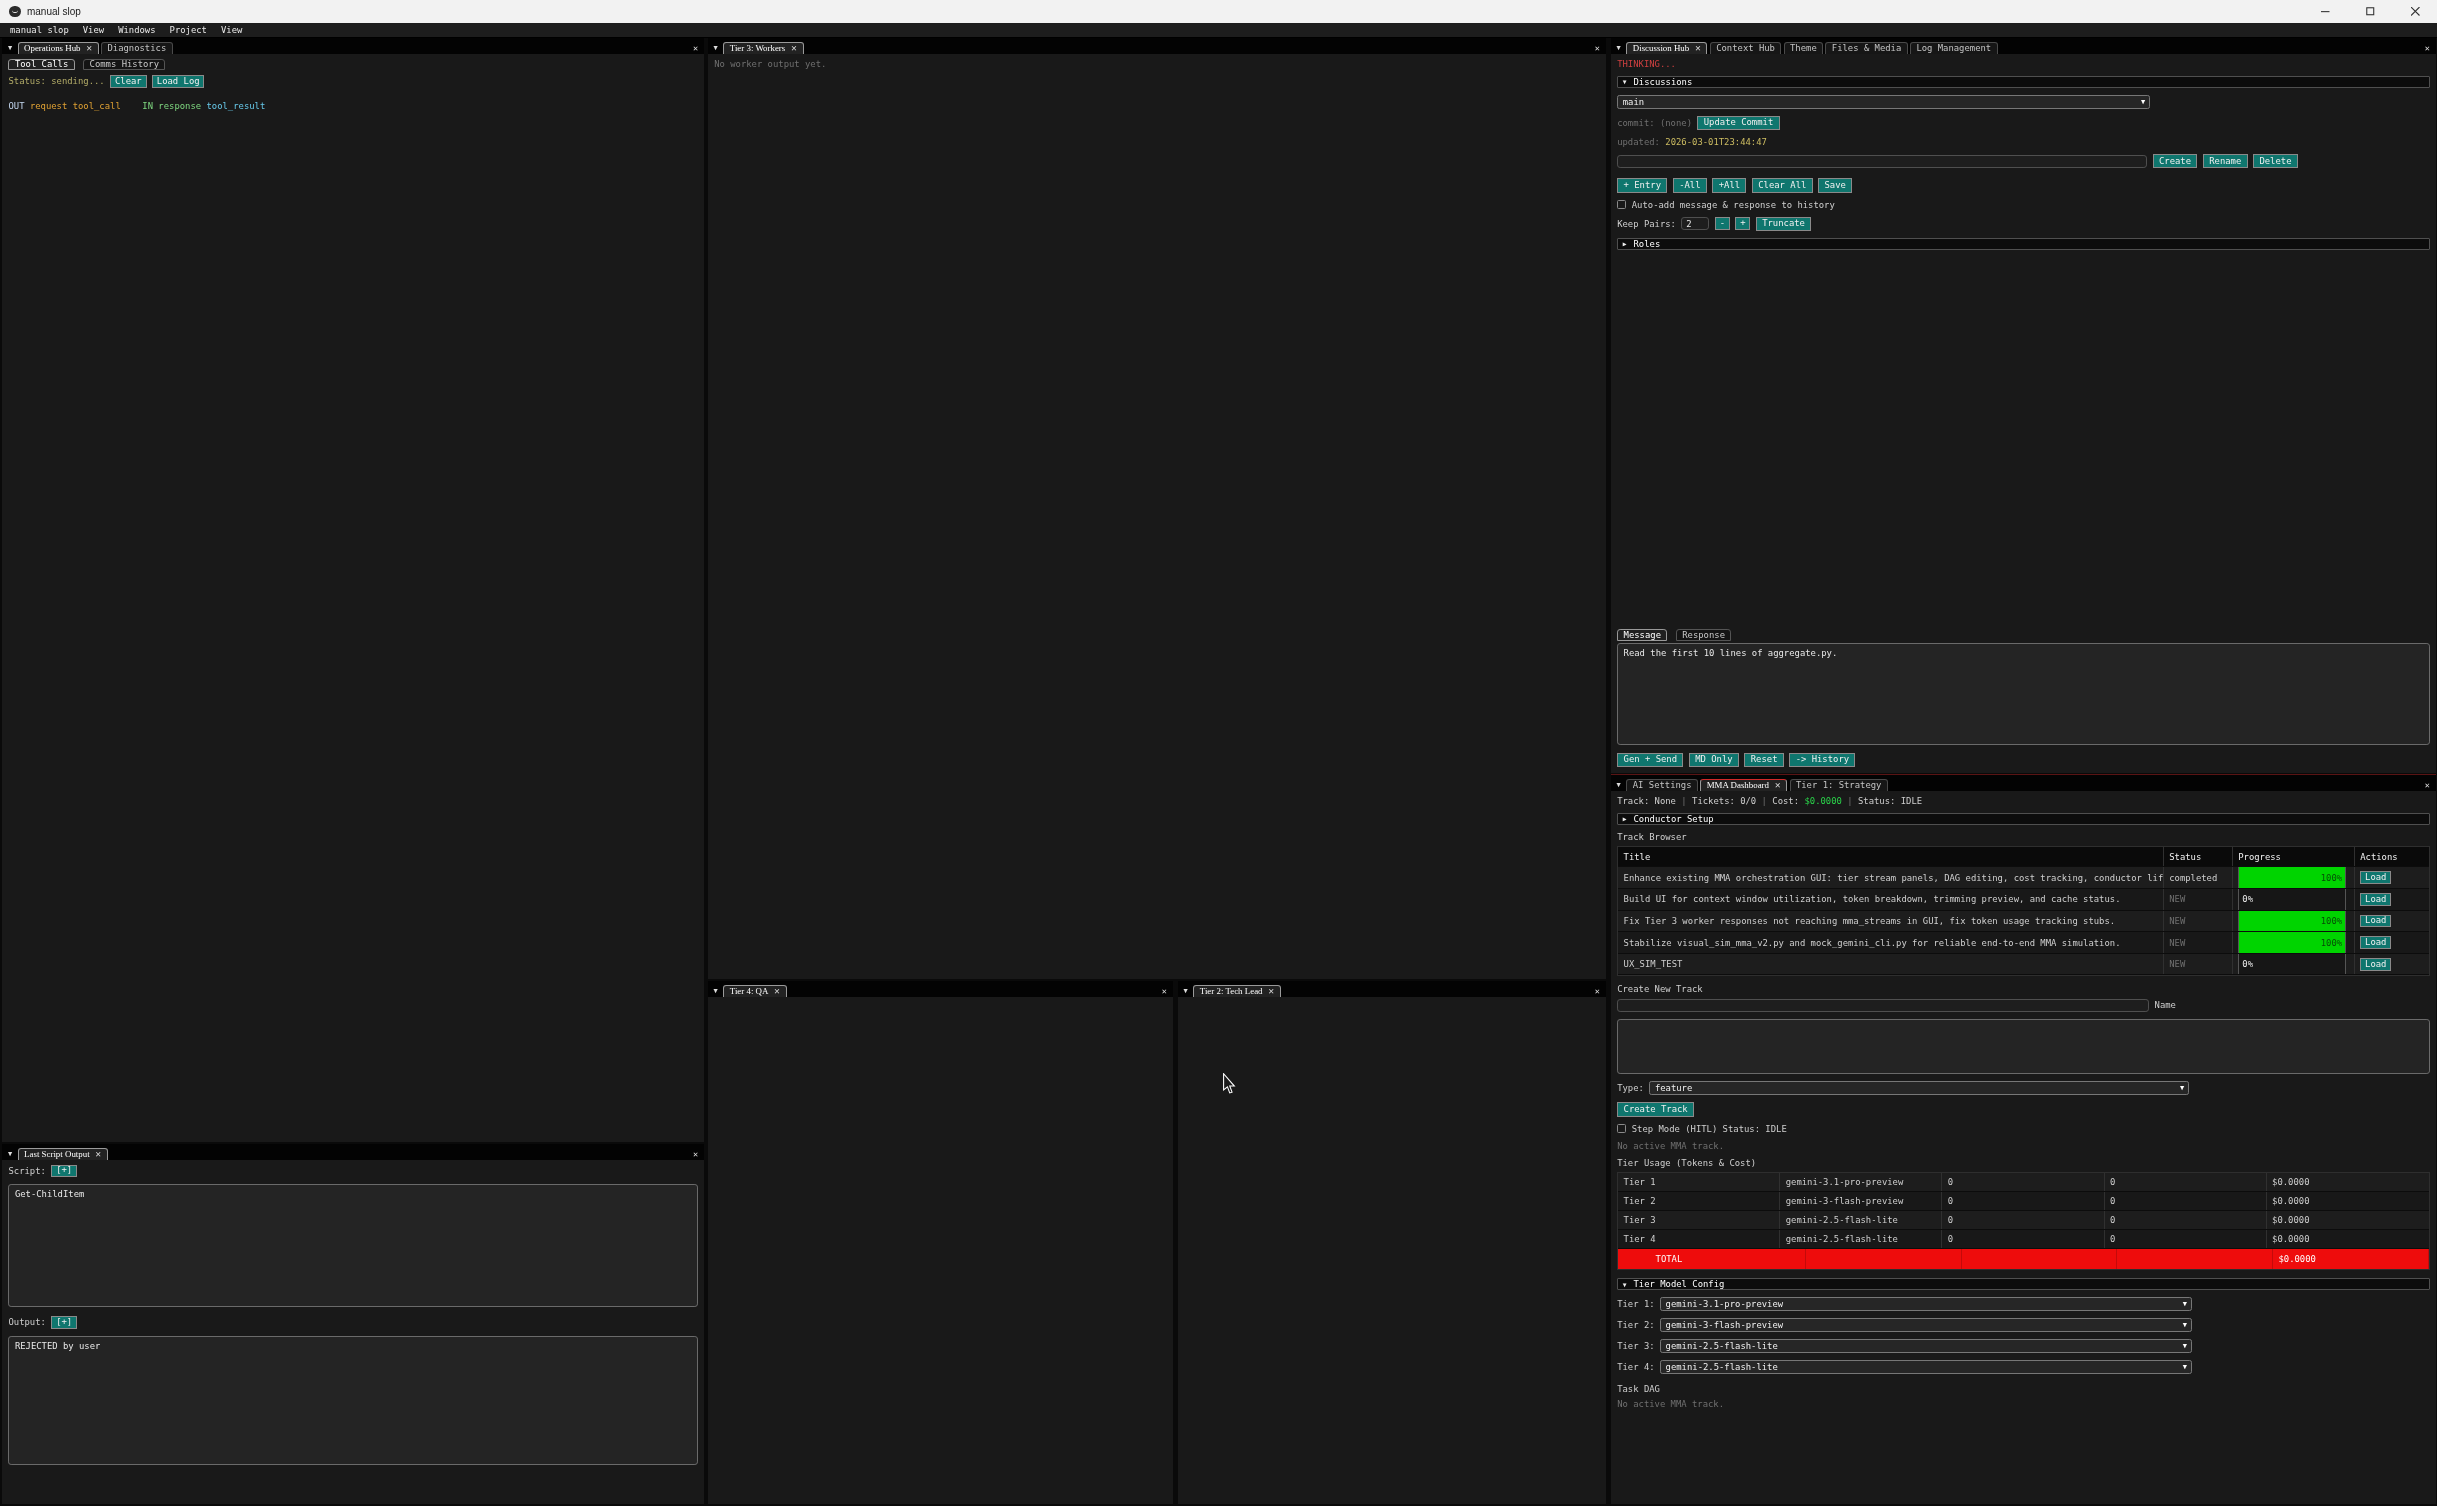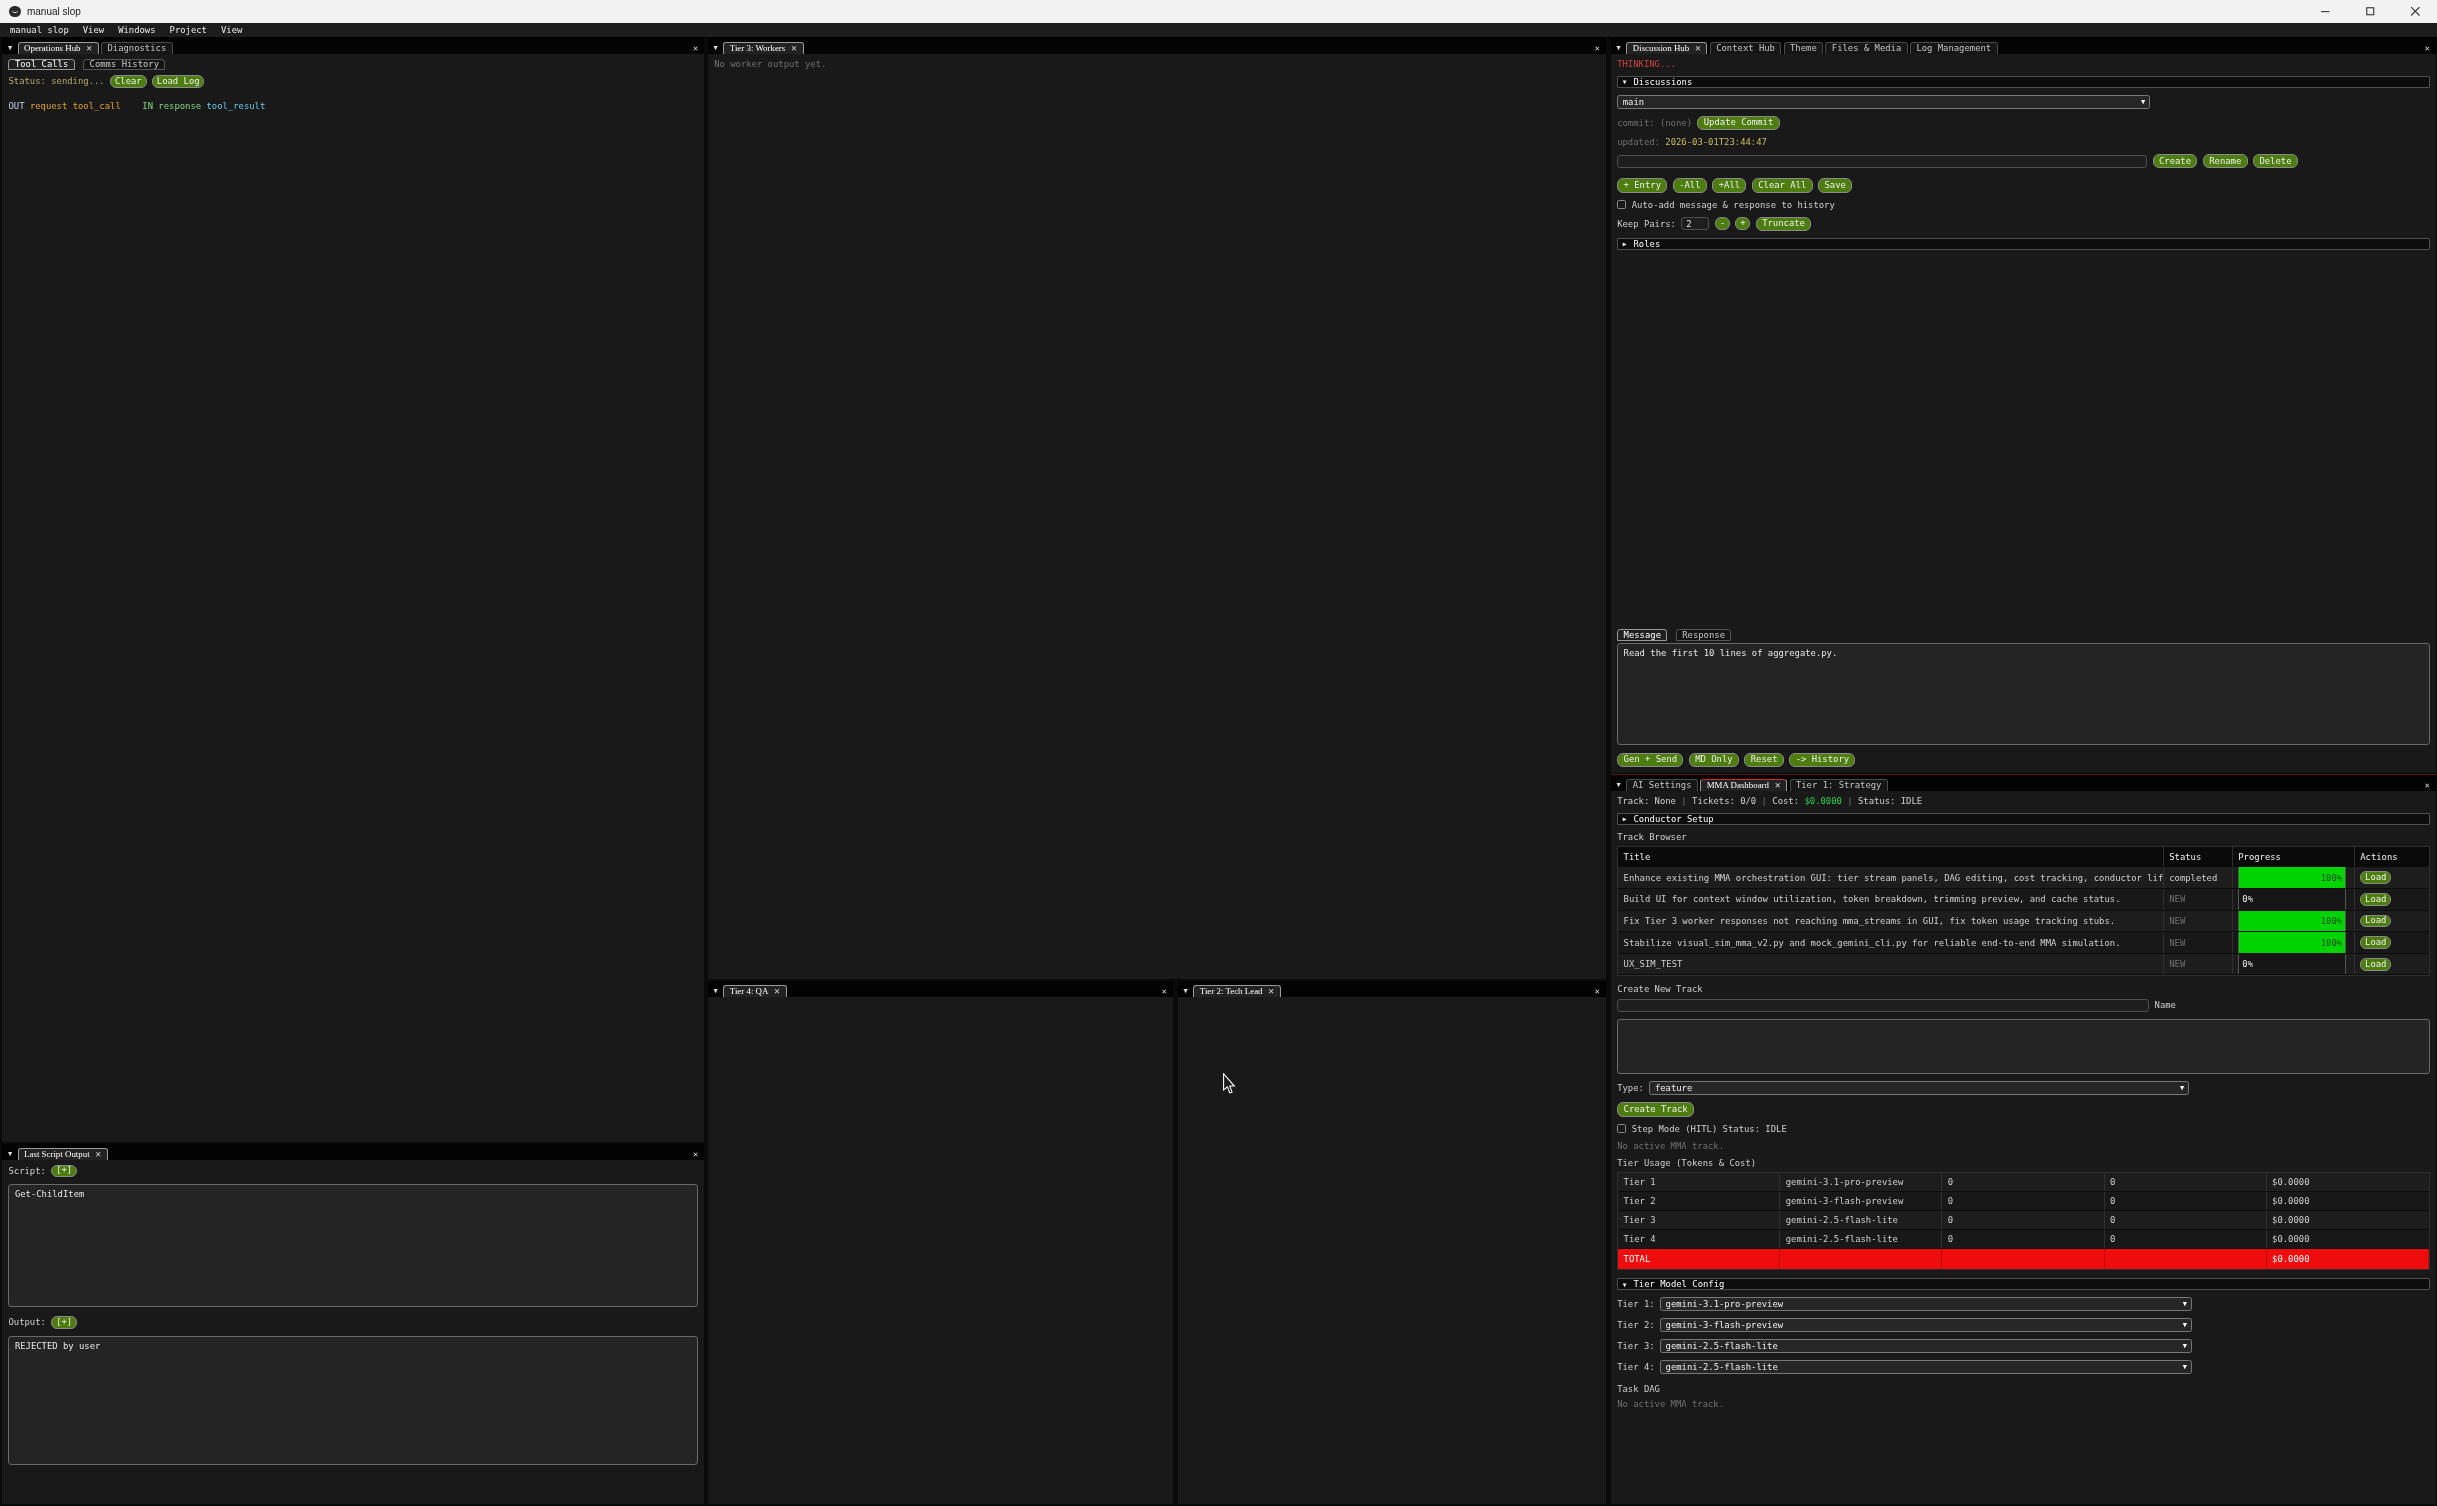--- a/index.html
+++ b/index.html
@@ -25,21 +25,21 @@
   .tab { height:12.3px; display:flex; align-items:center; gap:5.4px; padding:0 5.4px; margin-right:2.3px;
          background:#161616; border:0.8px solid #4a4a4a; border-bottom:none; border-radius:3.1px 3.1px 0 0; color:#c4c4c4; white-space:nowrap; }
   .tab.active { background:#222; border-color:#9a9a9a; color:#fff;font-family:Liberation Serif, serif; }
   .tab.active.red-top { border-top:1.5px solid #d22a2a; }
   .tab .x { font-size:7.7px; color:#ddd; }
   .strip-x { margin-left:auto; padding:0 6.2px 1.5px 0; color:#ddd; font-size:8.5px; }
   .pbody { flex:1; display:flex; flex-direction:column; padding:4.6px 6.2px; overflow:hidden; }
 
   
   .row { display:flex; align-items:center; gap:5.4px; margin-bottom:7px; flex:0 0 auto; }
-  .btn { background:#4d7c0f; border:0.8px solid #8a8a8a; border-radius:6px; color:#f0f0f0;
+  .btn { background:#0f766e; border:0.8px solid #8a8a8a; border-radius:0; color:#f0f0f0;
          padding:1.5px 5.4px; line-height:9.2px; white-space:nowrap; }
   .btn.sm { padding:0.8px 3.9px; }
   .input { background:#1e1e1e; border:0.8px solid #4f4f4f; border-radius:3.1px; height:13px;
            color:#e8e8e8; font:inherit; padding:0 3.9px; }
   .select { background:#262626; border:0.8px solid #777; border-radius:2.3px; height:14px;
             display:flex; align-items:center; color:#f0f0f0; padding-left:4.6px; position:relative; }
   .sel-arrow { margin-left:auto; width:12.3px; height:10.8px; display:flex; align-items:center; justify-content:center;
                font-size:7px; color:#fff; }
   .textbox { background:#242424; border:0.8px solid #6a6a6a; border-radius:3.1px; padding:3.9px 5.4px;
              color:#e8e8e8; white-space:pre-wrap; overflow:hidden; }
@@ -54,21 +54,21 @@
 
   
   .tbl { border:0.8px solid #2e2e2e; flex:0 0 auto; }
   .trow { display:grid; align-items:center; height:21.6px; background:#1d1d1d; border-bottom:0.8px solid #0c0c0c; }
   .trow.head { background:#0a0a0a; color:#f2f2f2; height:20px; }
   .trow.alt { background:#181818; }
   .trow > div { padding:0 5.4px; overflow:hidden; white-space:nowrap; border-right:0.8px solid #303030; height:100%; display:flex; align-items:center; }
   .trow > div:last-child { border-right:none; }
   .track-grid { grid-template-columns: minmax(0,1fr) 69px 122px 74px; }
   .usage-grid { grid-template-columns: 1fr 1fr 1fr 1fr 1fr; }
-  .trow.total { background:#ee0c0c; color:#fff; border-bottom:none; }
+  .trow.total { background:#ee0c0c; color:#fff; border-bottom:none;padding-left:32px; }
   .trow.total > div { border-right:0.8px solid #c40a0a; }
   .pbar { width:108px; height:29px; border:0.8px solid #555; border-radius:1.5px; background:#161616; position:relative; overflow:hidden; }
   .pbar .fill { position:absolute; left:0; top:0; bottom:0; background:#00d400; }
   .pbar.p100 .fill { width:100%; }
   .pbar.p0 .fill { width:0; }
   .pbar .lbl { position:absolute; inset:0; display:flex; align-items:center; padding:0 3.1px; }
   .pbar.p100 .lbl { justify-content:flex-end; color:#064d06; }
   .pbar.p0 .lbl { justify-content:flex-start; color:#eee; }
 
   .status-sending { color:#b3ac68; }

